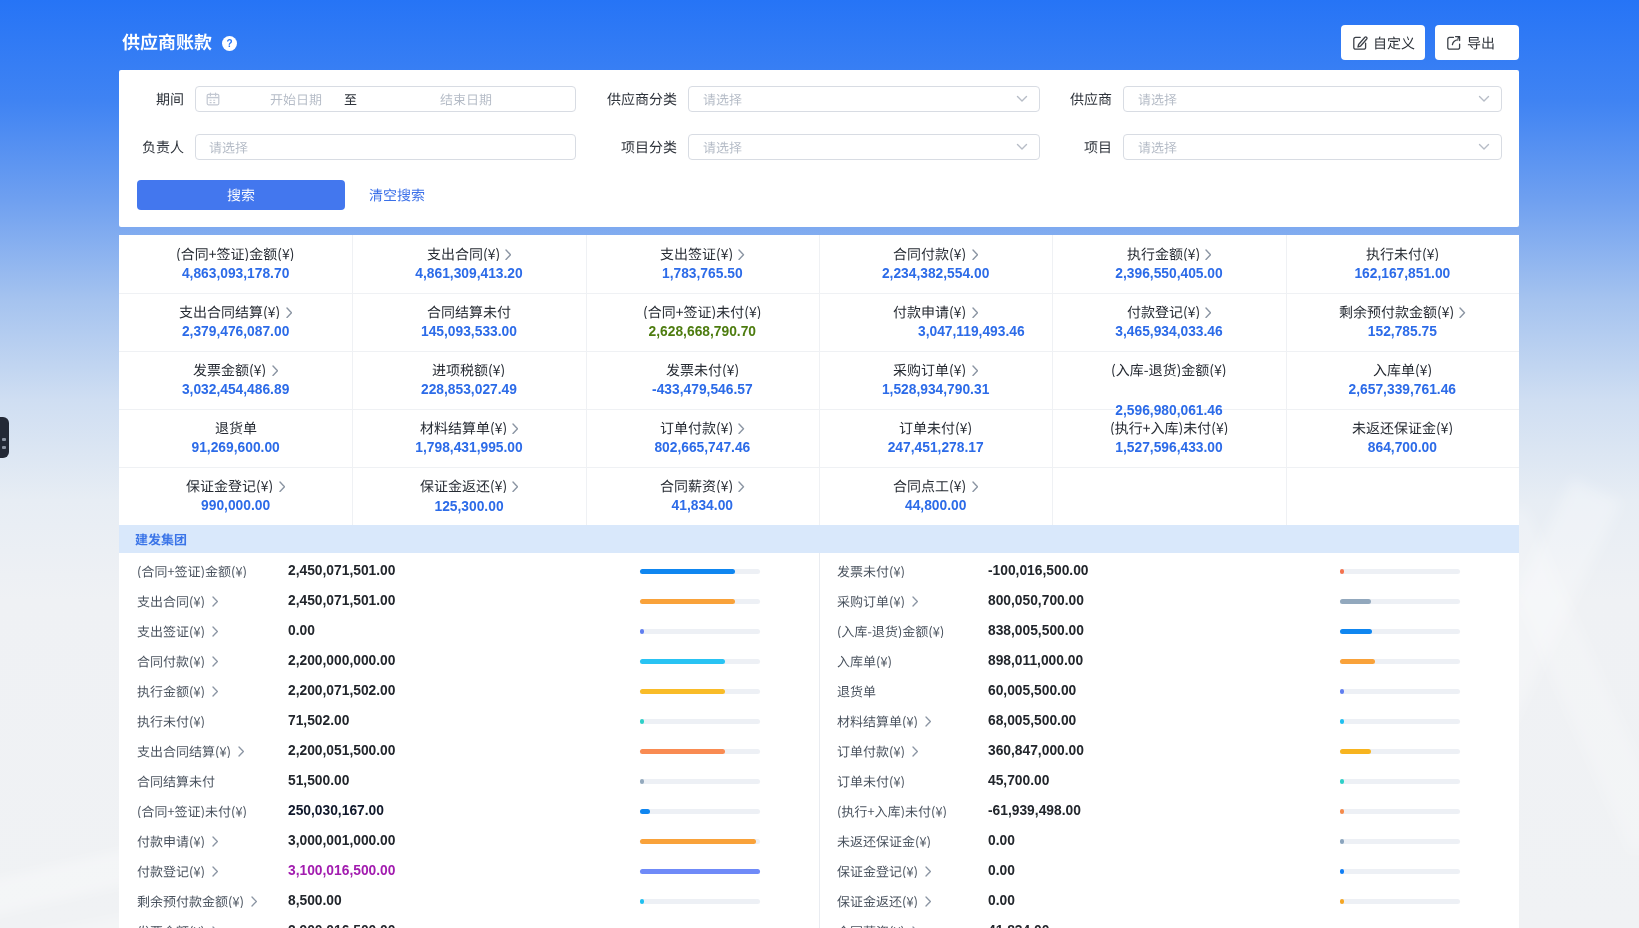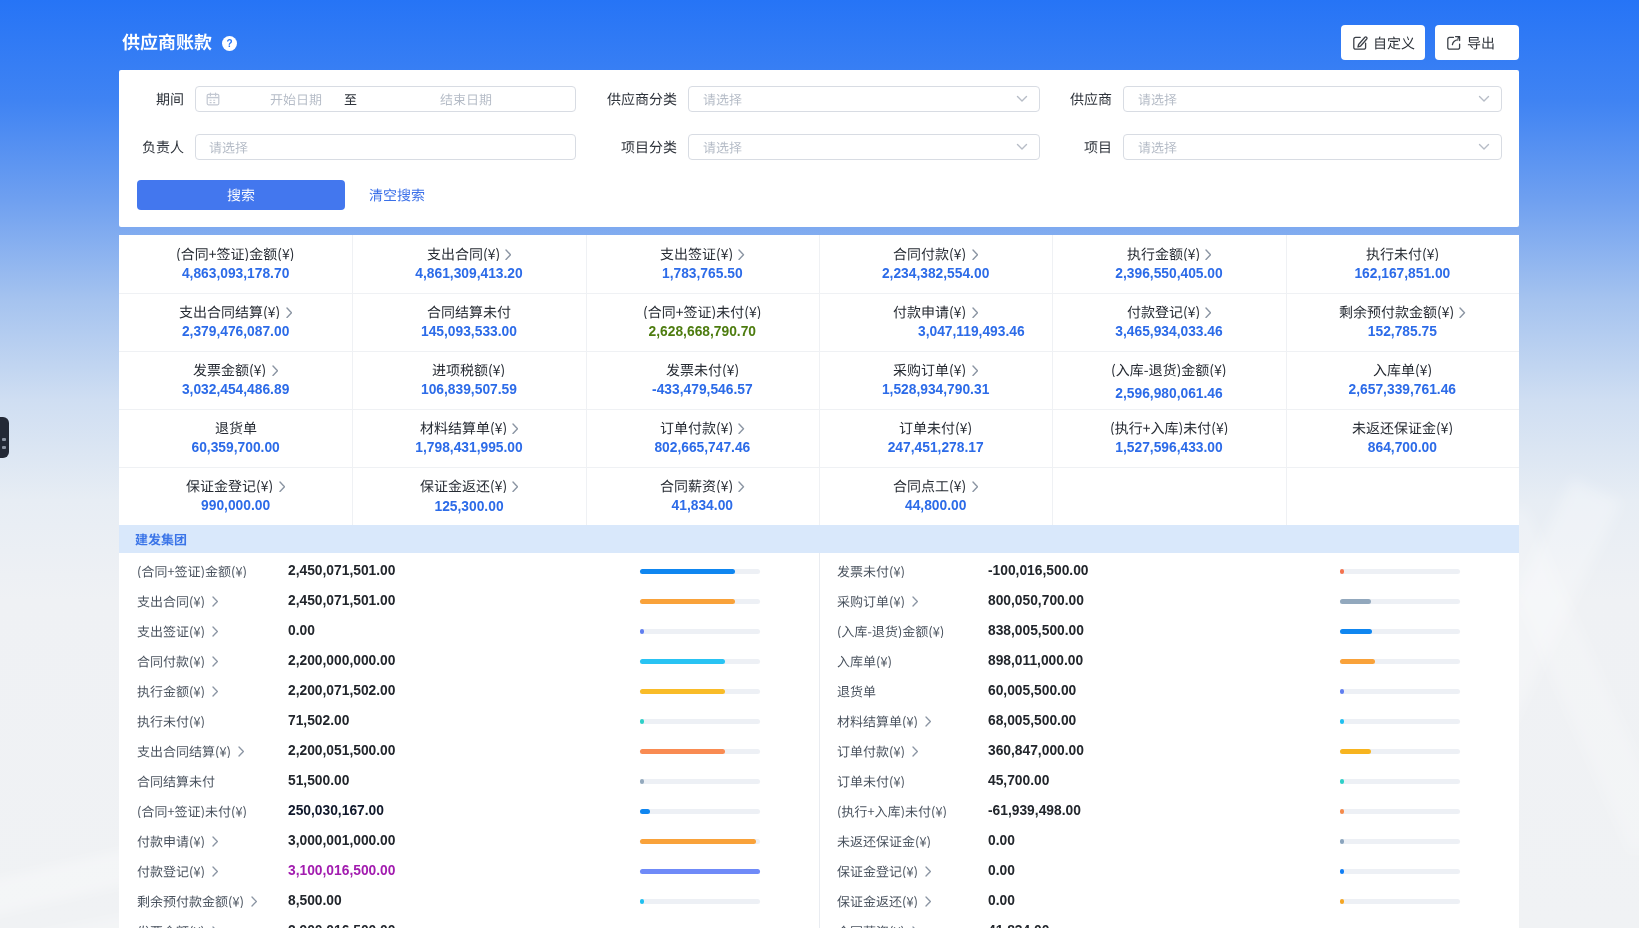--- a/index.html
+++ b/index.html
@@ -414,21 +414,21 @@
 <div style="position:absolute;left:181.9px;top:381.7px;font:700 13.8px 'Liberation Sans',sans-serif;color:#2c6be8;line-height:15.41px;white-space:nowrap">3,032,454,486.89</div>
 <svg style="position:absolute;left:432.4px;top:363.3px" width="73.2" height="14.0" viewBox="0 0 73.2 14.0" fill="#262b33">
     <use href="#g60" transform="translate(0.0 12.32) scale(0.014000 -0.014000)"></use>
     <use href="#g20" transform="translate(14.0 12.32) scale(0.014000 -0.014000)"></use>
     <use href="#g61" transform="translate(28.0 12.32) scale(0.014000 -0.014000)"></use>
     <use href="#g43" transform="translate(42.0 12.32) scale(0.014000 -0.014000)"></use>
     <use href="#g35" transform="translate(56.0 12.32) scale(0.014000 -0.014000)"></use>
     <use href="#g44" transform="translate(60.7 12.32) scale(0.014000 -0.014000)"></use>
     <use href="#g41" transform="translate(68.5 12.32) scale(0.014000 -0.014000)"></use>
   </svg>
-<div style="position:absolute;left:421.0px;top:381.7px;font:700 13.8px 'Liberation Sans',sans-serif;color:#2c6be8;line-height:15.41px;white-space:nowrap">106,839,507.59</div>
+<div style="position:absolute;left:421.0px;top:381.7px;font:700 13.8px 'Liberation Sans',sans-serif;color:#2c6be8;line-height:15.41px;white-space:nowrap">228,853,027.49</div>
 <svg style="position:absolute;left:665.7px;top:363.3px" width="73.2" height="14.0" viewBox="0 0 73.2 14.0" fill="#262b33">
     <use href="#g58" transform="translate(0.0 12.32) scale(0.014000 -0.014000)"></use>
     <use href="#g59" transform="translate(14.0 12.32) scale(0.014000 -0.014000)"></use>
     <use href="#g50" transform="translate(28.0 12.32) scale(0.014000 -0.014000)"></use>
     <use href="#g46" transform="translate(42.0 12.32) scale(0.014000 -0.014000)"></use>
     <use href="#g35" transform="translate(56.0 12.32) scale(0.014000 -0.014000)"></use>
     <use href="#g44" transform="translate(60.7 12.32) scale(0.014000 -0.014000)"></use>
     <use href="#g41" transform="translate(68.5 12.32) scale(0.014000 -0.014000)"></use>
   </svg>
 <div style="position:absolute;left:652.1px;top:381.7px;font:700 13.8px 'Liberation Sans',sans-serif;color:#2c6be8;line-height:15.41px;white-space:nowrap">-433,479,546.57</div>
@@ -452,36 +452,36 @@
     <use href="#g68" transform="translate(32.7 12.32) scale(0.014000 -0.014000)"></use>
     <use href="#g69" transform="translate(37.6 12.32) scale(0.014000 -0.014000)"></use>
     <use href="#g70" transform="translate(51.6 12.32) scale(0.014000 -0.014000)"></use>
     <use href="#g41" transform="translate(65.6 12.32) scale(0.014000 -0.014000)"></use>
     <use href="#g42" transform="translate(70.3 12.32) scale(0.014000 -0.014000)"></use>
     <use href="#g43" transform="translate(84.3 12.32) scale(0.014000 -0.014000)"></use>
     <use href="#g35" transform="translate(98.3 12.32) scale(0.014000 -0.014000)"></use>
     <use href="#g44" transform="translate(103.1 12.32) scale(0.014000 -0.014000)"></use>
     <use href="#g41" transform="translate(110.8 12.32) scale(0.014000 -0.014000)"></use>
   </svg>
-<div style="position:absolute;left:1115.3px;top:386px;font:700 13.8px 'Liberation Sans',sans-serif;color:#2c6be8;line-height:15.41px;white-space:nowrap">2,596,980,061.46</div>
+<div style="position:absolute;left:1115.3px;top:403px;font:700 13.8px 'Liberation Sans',sans-serif;color:#2c6be8;line-height:15.41px;white-space:nowrap">2,596,980,061.46</div>
 <svg style="position:absolute;left:1372.7px;top:363.3px" width="59.2" height="14.0" viewBox="0 0 59.2 14.0" fill="#262b33">
     <use href="#g66" transform="translate(0.0 12.32) scale(0.014000 -0.014000)"></use>
     <use href="#g67" transform="translate(14.0 12.32) scale(0.014000 -0.014000)"></use>
     <use href="#g65" transform="translate(28.0 12.32) scale(0.014000 -0.014000)"></use>
     <use href="#g35" transform="translate(42.0 12.32) scale(0.014000 -0.014000)"></use>
     <use href="#g44" transform="translate(46.7 12.32) scale(0.014000 -0.014000)"></use>
     <use href="#g41" transform="translate(54.5 12.32) scale(0.014000 -0.014000)"></use>
   </svg>
 <div style="position:absolute;left:1348.6px;top:381.7px;font:700 13.8px 'Liberation Sans',sans-serif;color:#2c6be8;line-height:15.41px;white-space:nowrap">2,657,339,761.46</div>
 <svg style="position:absolute;left:214.7px;top:421.3px" width="42.0" height="14.0" viewBox="0 0 42.0 14.0" fill="#262b33">
     <use href="#g69" transform="translate(0.0 12.32) scale(0.014000 -0.014000)"></use>
     <use href="#g70" transform="translate(14.0 12.32) scale(0.014000 -0.014000)"></use>
     <use href="#g65" transform="translate(28.0 12.32) scale(0.014000 -0.014000)"></use>
   </svg>
-<div style="position:absolute;left:191.5px;top:439.7px;font:700 13.8px 'Liberation Sans',sans-serif;color:#2c6be8;line-height:15.41px;white-space:nowrap">60,359,700.00</div>
+<div style="position:absolute;left:191.5px;top:439.7px;font:700 13.8px 'Liberation Sans',sans-serif;color:#2c6be8;line-height:15.41px;white-space:nowrap">91,269,600.00</div>
 <svg style="position:absolute;left:419.6px;top:421.3px" width="87.2" height="14.0" viewBox="0 0 87.2 14.0" fill="#262b33">
     <use href="#g71" transform="translate(0.0 12.32) scale(0.014000 -0.014000)"></use>
     <use href="#g72" transform="translate(14.0 12.32) scale(0.014000 -0.014000)"></use>
     <use href="#g26" transform="translate(28.0 12.32) scale(0.014000 -0.014000)"></use>
     <use href="#g51" transform="translate(42.0 12.32) scale(0.014000 -0.014000)"></use>
     <use href="#g65" transform="translate(56.0 12.32) scale(0.014000 -0.014000)"></use>
     <use href="#g35" transform="translate(70.0 12.32) scale(0.014000 -0.014000)"></use>
     <use href="#g44" transform="translate(74.7 12.32) scale(0.014000 -0.014000)"></use>
     <use href="#g41" transform="translate(82.5 12.32) scale(0.014000 -0.014000)"></use>
   </svg>

